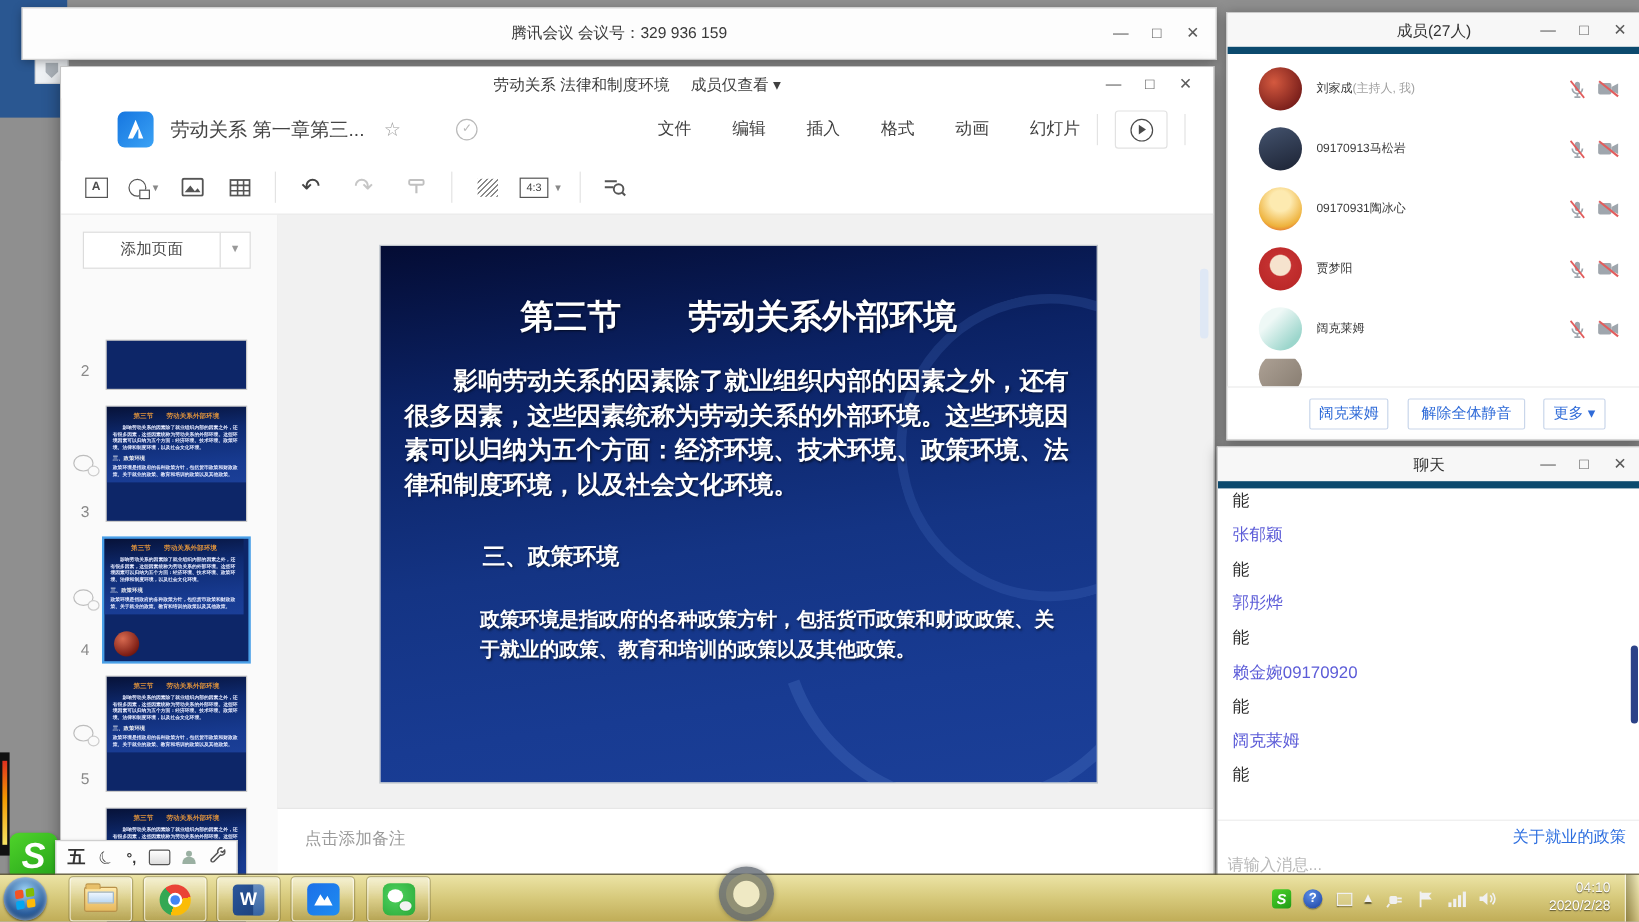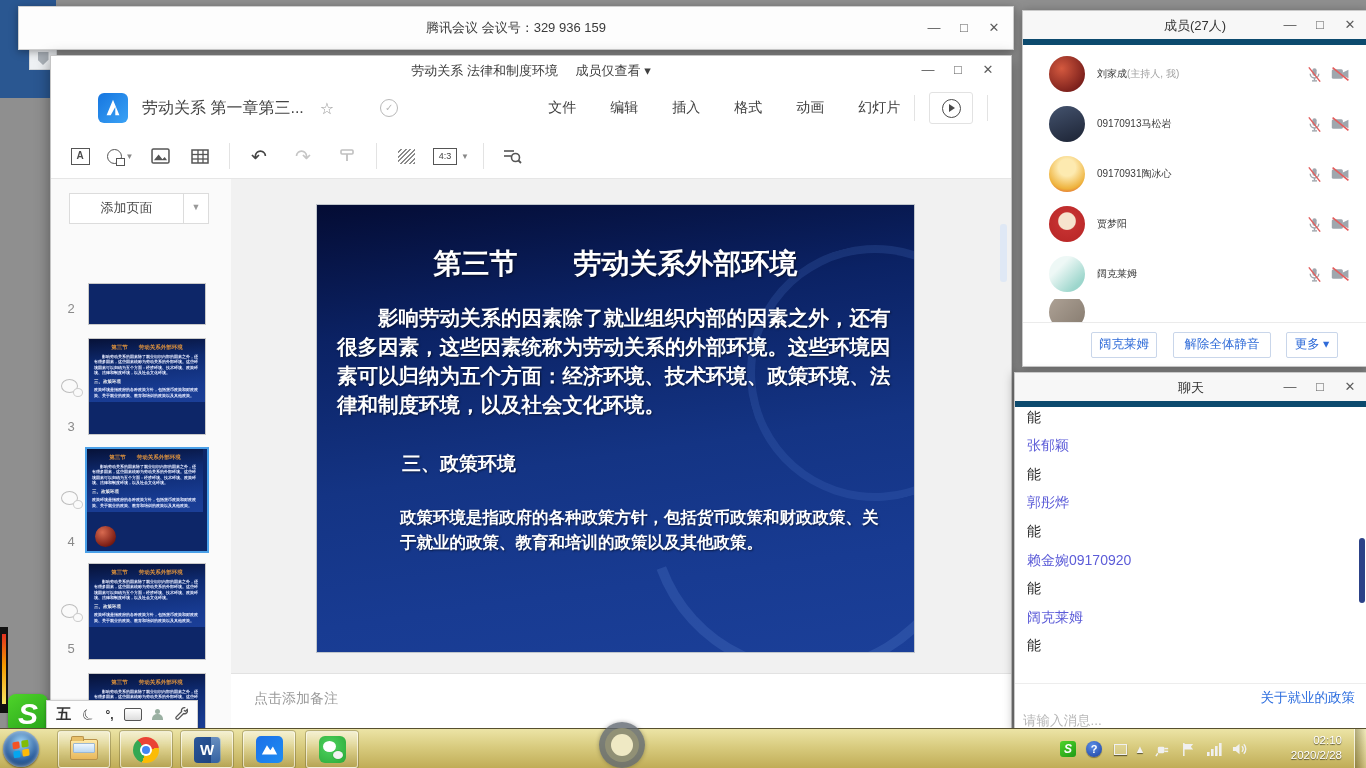--- a/index.html
+++ b/index.html
@@ -579,21 +579,21 @@
       </svg>
   </div>
   <div class="abs tray-ico" style="left:1230px;">
     <svg width="16" height="14" viewBox="0 0 17 14">
         <path d="M1 5 L4 5 L8 1.5 L8 12.5 L4 9 L1 9 Z" fill="#f0f0f0"></path>
         <path d="M10.5 4 A4 4 0 0 1 10.5 10" fill="none" stroke="#f0f0f0" stroke-width="1.5"></path>
         <path d="M12.5 2 A7 7 0 0 1 12.5 12" fill="none" stroke="#f0f0f0" stroke-width="1.5"></path>
       </svg>
   </div>
   <div class="abs" id="tray-clock">
-    <div>02:10</div>
+    <div>04:10</div>
     <div>2020/2/28</div>
   </div>
   <div class="abs" id="show-desktop"></div>
 </div>
 
 <div class="abs" id="center-ring">
   <div class="mid"></div>
     <div class="inner"></div>
 </div>
 

